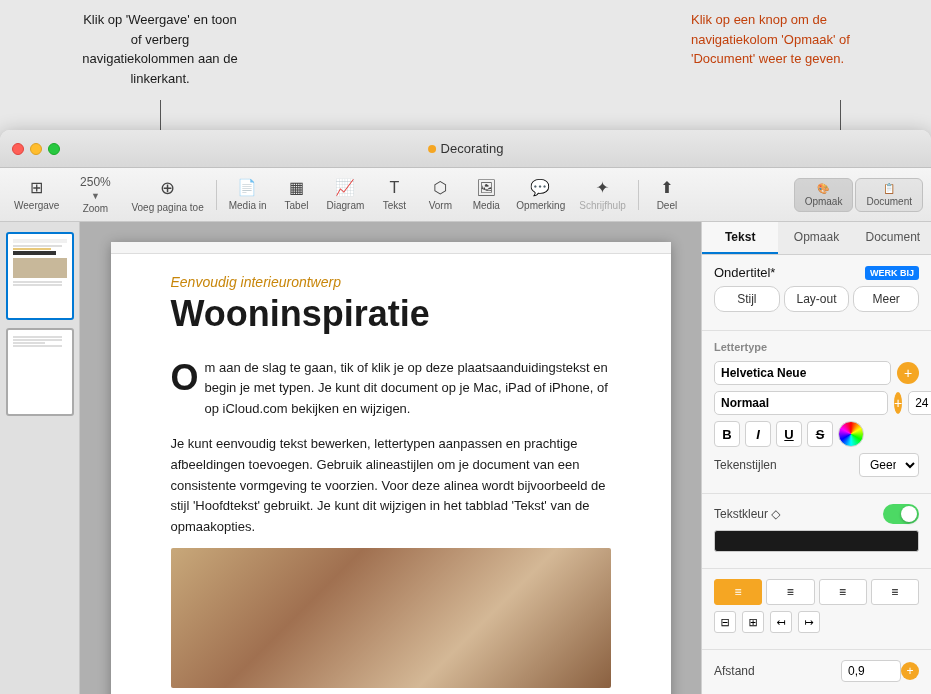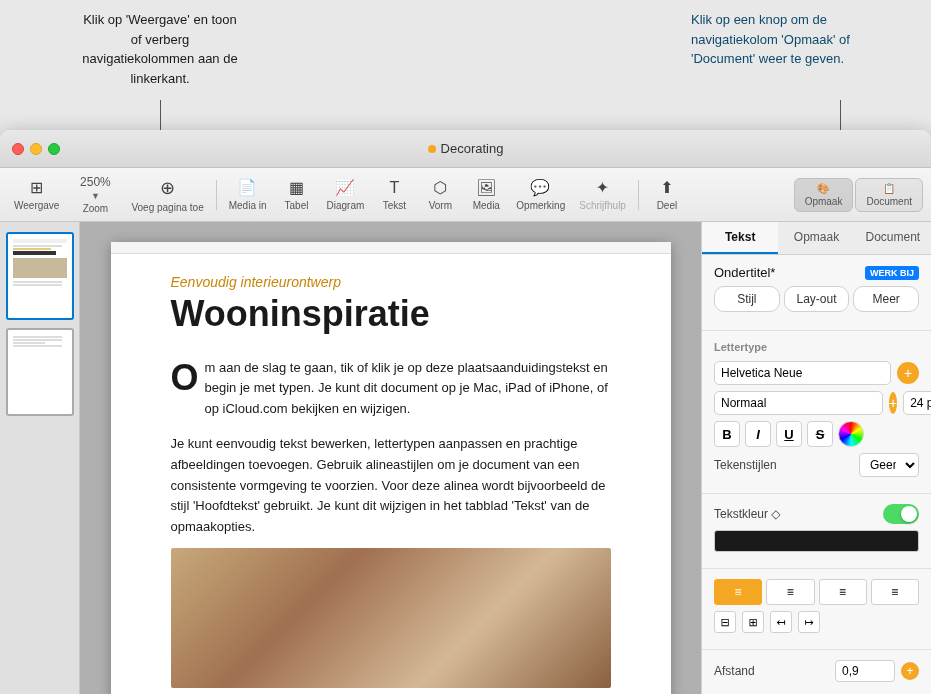--- a/index.html
+++ b/index.html
@@ -23,21 +23,21 @@
       color: #1a1a1a;
       text-align: center;
     }
     .callout-right {
       position: absolute;
       top: 10px;
       right: 30px;
       width: 210px;
       font-size: 13px;
       line-height: 1.5;
-      color: #0c4a6e;
+      color: #c2410c;
       text-align: left;
     }
     .callout-line-left {
       position: absolute;
       top: 100px;
       left: 160px;
       width: 1px;
       height: 60px;
       background: #555;
     }
@@ -357,20 +357,21 @@
       margin-bottom: 6px;
     }
     .font-select {
       flex: 1;
       padding: 4px 6px;
       border: 1px solid #d0d0d0;
       border-radius: 5px;
       font-size: 12px;
       background: white;
       appearance: none;
+      font-weight: bold;
     }
     .font-orange-btn {
       width: 22px;
       height: 22px;
       background: #f5a623;
       border-radius: 50%;
       display: flex;
       align-items: center;
       justify-content: center;
       font-size: 14px;
@@ -412,21 +413,20 @@
       width: 26px;
       height: 26px;
       border-radius: 50%;
       border: 1px solid #d0d0d0;
       background: conic-gradient(red, yellow, lime, cyan, blue, magenta, red);
       cursor: pointer;
     }
     .prop-row {
       display: flex;
       align-items: center;
-      gap: 6px;
       margin-bottom: 6px;
       justify-content: space-between;
     }
     .prop-label {
       font-size: 12px;
       color: #444;
       flex: 1;
     }
     .prop-input {
       width: 60px;

